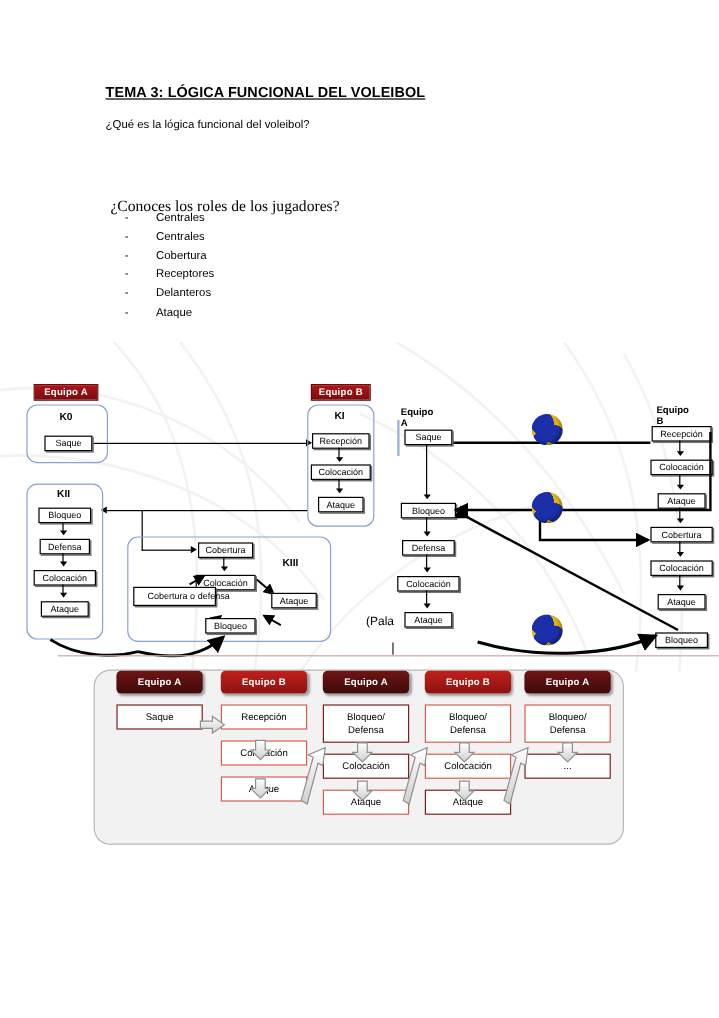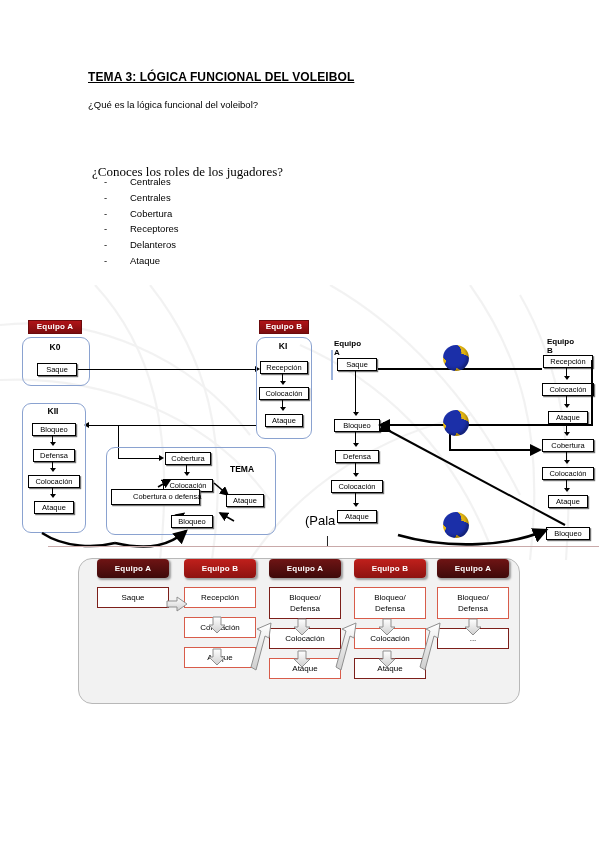--- a/index.html
+++ b/index.html
@@ -149,50 +149,50 @@
   <div class="knode" style="left:28px;top:475px;width:50px;">Colocación</div>
   <div class="vline" style="left:52px;top:487px;height:9px;"></div>
   <div class="varw" style="left:50px;top:494px;"></div>
   <div class="knode" style="left:34px;top:501px;width:38px;">Ataque</div>
 
   <div class="vline" style="left:118px;top:425px;height:34px;"></div>
   <div class="hline" style="left:118px;top:458px;width:42px;"></div>
   <div class="harw-r" style="left:159px;top:455px;"></div>
 
   <div class="kround" style="left:106px;top:447px;width:168px;height:86px;"></div>
-  <div class="klabel" style="left:222px;top:464px;width:40px;">TEMA</div>
+  <div class="klabel" style="left:222px;top:464px;width:40px;">KIII</div>
 
   <div class="knode" style="left:165px;top:452px;width:44px;">Cobertura</div>
   <div class="vline" style="left:186px;top:464px;height:10px;"></div>
   <div class="varw" style="left:184px;top:472px;"></div>
   <div class="knode" style="left:163px;top:479px;width:48px;">Colocación</div>
 
   <svg style="position:absolute;left:106px;top:447px;width:168px;height:86px;overflow:visible;">
     <defs>
       <marker id="ah" markerWidth="6" markerHeight="6" refX="5" refY="3" orient="auto">
         <path d="M0,0 L6,3 L0,6 z" fill="#000"></path>
       </marker>
     </defs>
     <path d="M108,36 L122,48" stroke="#000" stroke-width="1.6" fill="none" marker-end="url(#ah)"></path>
     <path d="M128,74 L114,66" stroke="#000" stroke-width="1.6" fill="none" marker-end="url(#ah)"></path>
     <path d="M52,40 L64,33" stroke="#000" stroke-width="1.6" fill="none" marker-end="url(#ah)"></path>
     <path d="M84,72 L70,68" stroke="#000" stroke-width="1.6" fill="none" marker-end="url(#ah)"></path>
   </svg>
 
   <div class="knode" style="left:226px;top:494px;width:36px;">Ataque</div>
   <div class="knode" style="left:171px;top:515px;width:40px;">Bloqueo</div>
-  <div class="knode" style="left:111px;top:489px;width:49px;height:auto;line-height:10px;padding:2px 19px;text-align:left;text-indent:2px;">Cobertura
+  <div class="knode" style="left:111px;top:489px;width:49px;height:auto;line-height:10px;padding:2px 9px;text-align:left;text-indent:2px;">Cobertura
 o defensa</div>
 
   <svg style="position:absolute;left:20px;top:515px;width:260px;height:35px;overflow:visible;">
     <path d="M95,28 C130,36 150,30 166,16" stroke="#000" stroke-width="2.4" fill="none" marker-end="url(#ah)"></path>
     <path d="M22,18 C45,33 75,33 95,28" stroke="#000" stroke-width="2.4" fill="none"></path>
   </svg>
 
-  <div style="position:absolute;left:305px;top:513px;font-size:13px;">(Pala</div>
+  <div style="position:absolute;left:305px;top:513px;font-size:10px;">(Pala</div>
 </div>
 
 <div class="dg">
 
   <div style="position:absolute;left:334px;top:339px;font-size:8px;font-weight:bold;">Equipo A</div>
   <div style="position:absolute;left:331px;top:350px;width:2px;height:30px;background:#9db4dd;"></div>
   <div class="knode" style="left:337px;top:358px;width:38px;">Saque</div>
   <div class="vline" style="left:355px;top:370px;height:44px;"></div>
   <div class="varw" style="left:353px;top:412px;"></div>
   <div class="knode" style="left:334px;top:419px;width:44px;">Bloqueo</div>

